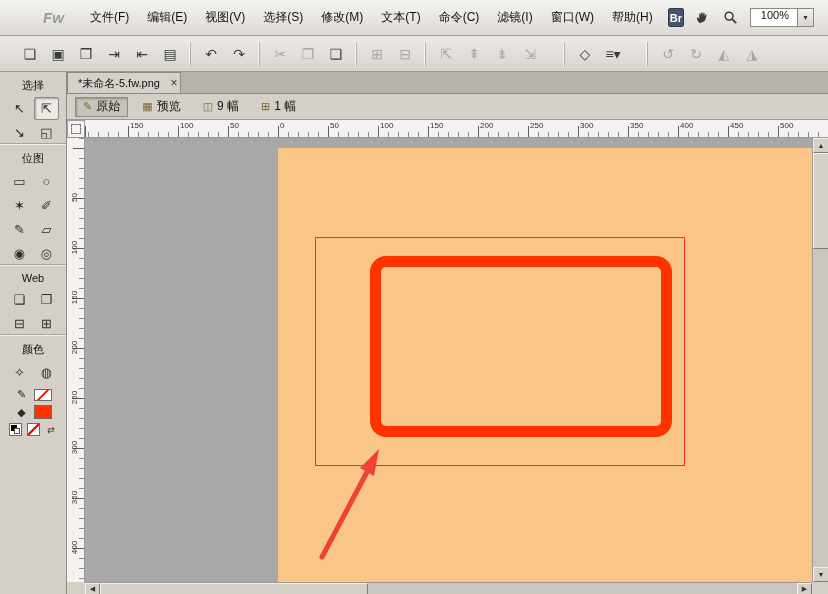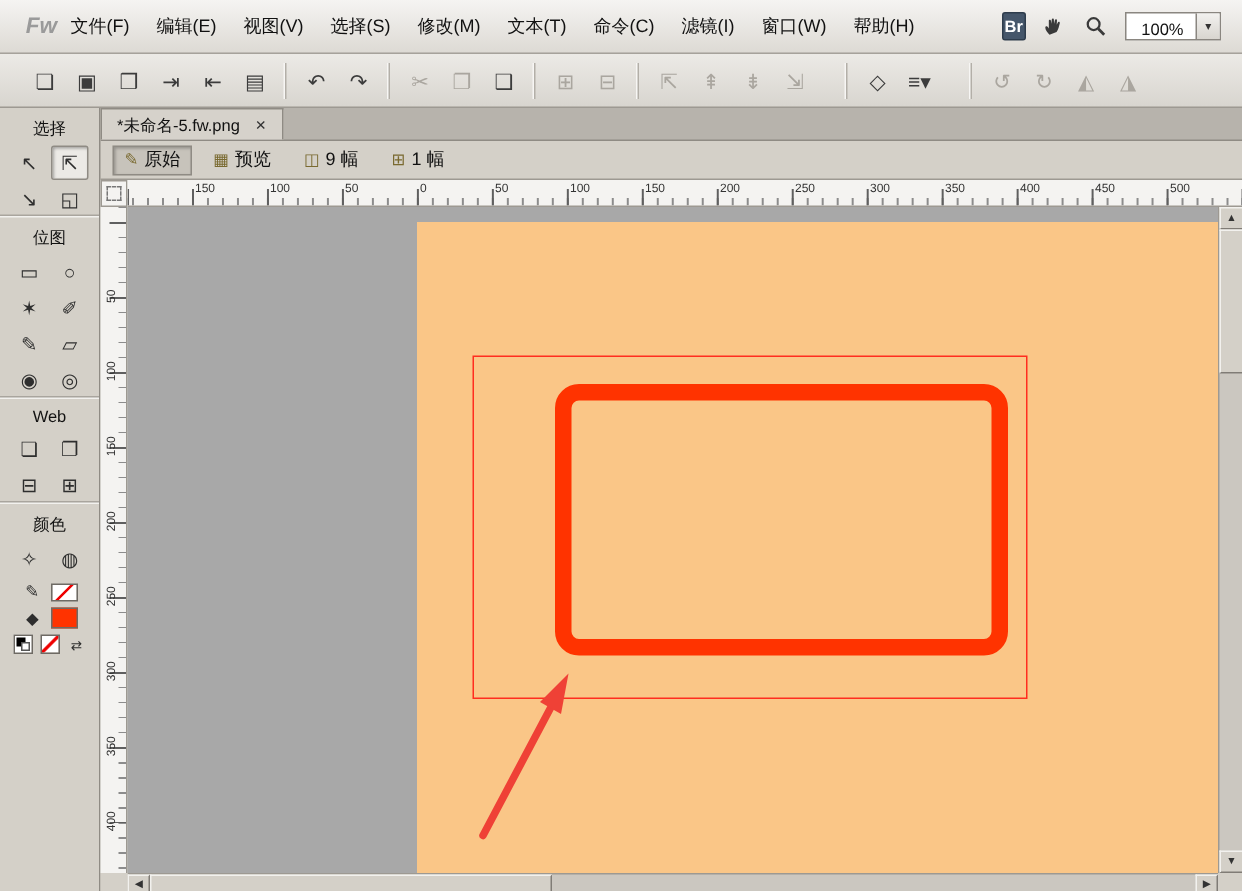--- a/index.html
+++ b/index.html
@@ -4,48 +4,48 @@
 <style>
   * { margin:0; padding:0; box-sizing:border-box; }
   html,body { width:828px; height:594px; overflow:hidden; }
   body { font-family:"Liberation Sans", sans-serif; }
   .app { position:relative; width:828px; height:594px; background:#d4d0c8; overflow:hidden; }
 
   
   .menubar { position:absolute; left:0; top:0; width:828px; height:36px;
     background:linear-gradient(#f5f4f2,#dddad4); border-bottom:1px solid #a6a29b;
     display:flex; align-items:center; }
-  .logo { width:38px; text-align:right; font-style:italic; font-weight:bold;
-    font-size:15px; color:#9a9a9a; }
+  .logo { width:38px; text-align:left; font-style:italic; font-weight:bold;
+    font-size:15px; color:#9a9a9a;margin-left:43px; }
   .menus { display:flex; align-items:center; }
   .menu-item { font-size:12px; color:#111; padding:4px 9px; cursor:default; }
   .menu-right { margin-left:auto; display:flex; align-items:center; gap:10px; padding-right:14px; }
   .br-btn { width:16px; height:19px; background:#45566a; color:#fff; border:1px solid #2e3c4c;
     border-radius:2px; font-size:11px; font-weight:bold; line-height:16px; }
   .mr-icon { width:18px; height:18px; display:flex; align-items:center; justify-content:center; }
-  .zoom { display:flex; align-items:flex-end; border:1px solid #8a8680; background:#fff; height:19px; }
+  .zoom { display:flex; align-items:flex-start; border:1px solid #8a8680; background:#fff; height:19px; }
   .zoom-value { font-size:11px; padding:0 8px 0 10px; min-width:44px; color:#111; }
   .zoom-caret { width:16px; height:17px; background:linear-gradient(#f2f1ef,#d8d5cf);
     border-left:1px solid #8a8680; font-size:8px; display:flex; align-items:center; justify-content:center; color:#333; }
 
   
   .toolbar { position:absolute; left:0; top:36px; width:828px; height:36px;
     background:linear-gradient(#eceae6,#d8d5cf); border-bottom:1px solid #9d9992;
     display:flex; align-items:center; padding-left:10px; }
   .tgroup { display:flex; align-items:center; gap:4px; padding:0 8px; }
   .tgroup + .tgroup { border-left:1px solid #b3afa8; box-shadow:-1px 0 0 #f7f6f4; }
   .tgroup.gap { margin-left:14px; }
   .tool-btn { width:24px; height:24px; background:transparent; border:1px solid transparent;
     font-size:14px; color:#3c3c3c; line-height:22px; }
   .tool-btn.disabled { color:#aaa69f; }
 
   
   .tabbar { position:absolute; left:67px; top:72px; width:761px; height:22px;
     background:#b7b3ac; border-bottom:1px solid #8f8b84; display:flex; align-items:flex-end; }
-  .tab { display:flex; align-items:center; gap:8px; height:21px; padding:0 8px 0 10px;
+  .tab { display:flex; align-items:center; gap:8px; height:21px; padding:0 0 0 10px;
     background:#d6d2cb; border:1px solid #8f8b84; border-bottom:none; }
   .tab-title { font-size:11px; color:#111; }
   .tab-close { font-size:12px; color:#333; width:12px; text-align:center; cursor:default; }
 
   
   .modebar { position:absolute; left:67px; top:94px; width:761px; height:26px;
     background:#d4d0c8; border-bottom:1px solid #9d9992; display:flex; align-items:center;
     gap:6px; padding-left:8px; }
   .mode-btn { display:flex; align-items:center; gap:4px; height:20px; padding:0 7px;
     background:transparent; border:1px solid transparent; font-size:12px; color:#111; }

